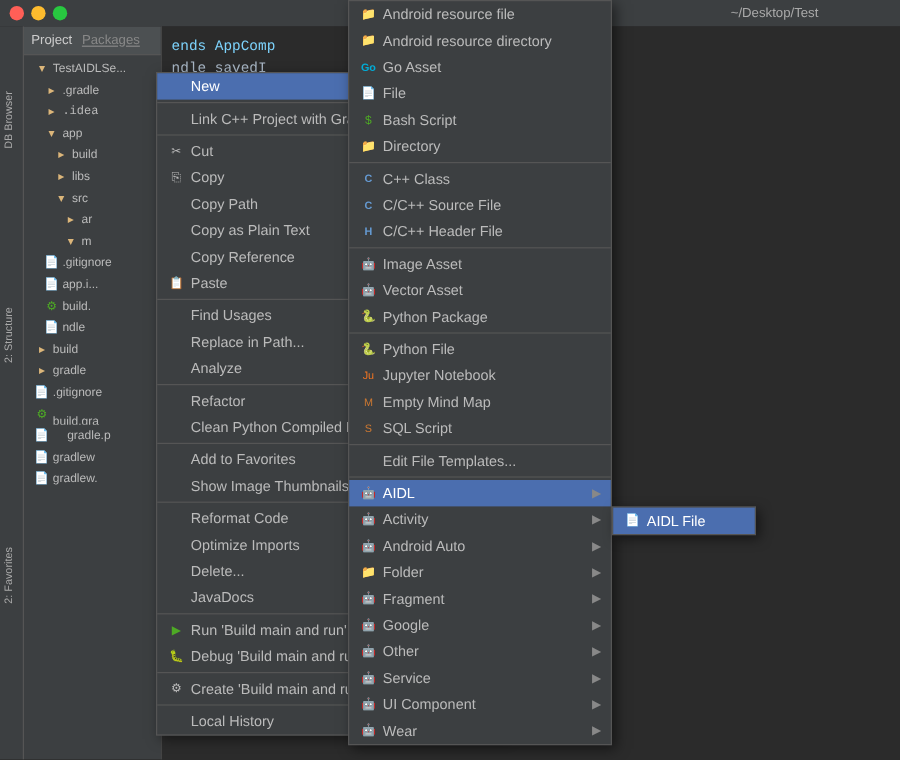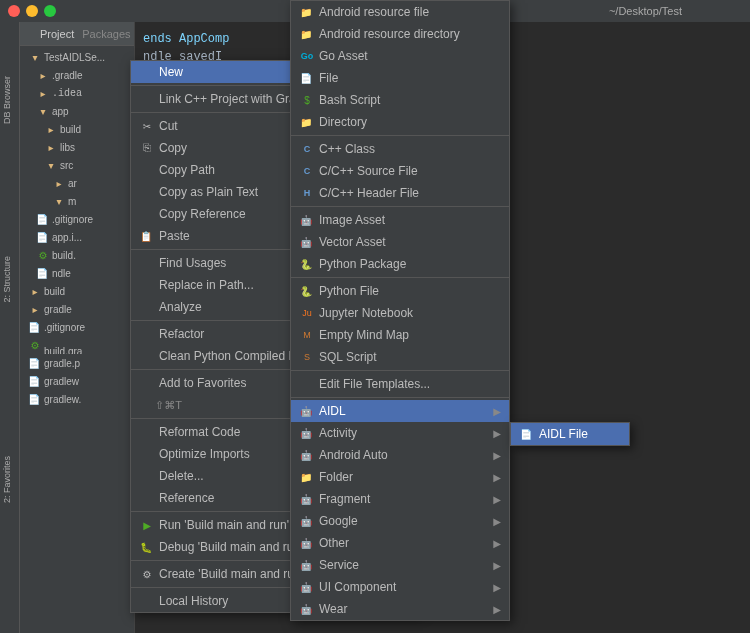--- a/index.html
+++ b/index.html
@@ -48,21 +48,21 @@
       background: #3c3f41;
       border-right: 1px solid #444;
       overflow: hidden;
     }
 
     .panel-header {
       height: 24px;
       background: #4c5052;
       display: flex;
       align-items: center;
-      padding: 0 20px;
+      padding: 0 6px;
       font-size: 11px;
       color: #ccc;
       border-bottom: 1px solid #555;
       gap: 8px;
     }
 
     .project-tree {
       padding: 2px 0;
       overflow: hidden;
     }
@@ -237,21 +237,21 @@
 <div style="position:absolute;top:22px;left:0;width:20px;height:611px;background:#3c3f41;border-right:1px solid #555;display:flex;flex-direction:column;align-items:center;padding-top:2px;">
 
   <div style="position:absolute;left:0;top:50px;writing-mode:vertical-rl;transform:rotate(180deg);color:#aaa;font-size:9px;white-space:nowrap;padding:4px 2px;">DB Browser</div>
   <div style="position:absolute;left:0;top:230px;writing-mode:vertical-rl;transform:rotate(180deg);color:#aaa;font-size:9px;white-space:nowrap;padding:4px 2px;">2: Structure</div>
   <div style="position:absolute;left:0;top:430px;writing-mode:vertical-rl;transform:rotate(180deg);color:#aaa;font-size:9px;white-space:nowrap;padding:4px 2px;">2: Favorites</div>
 </div>
 
 <div class="project-panel">
   <div class="panel-header">
     <span style="cursor:pointer;">Project</span>
-    <span style="cursor:pointer;color:#888;">Packages</span>
+    <span style="cursor:pointer;color:#888;text-decoration:underline;">Packages</span>
   </div>
   <div class="project-tree">
     <div class="tree-item tree-indent-1">
       <span class="tree-icon" style="color:#dcb67a;">▾</span>
       <span style="font-size:10px;">TestAIDLSe...</span>
     </div>
     <div class="tree-item tree-indent-2">
       <span class="tree-icon" style="color:#dcb67a;">▸</span>
       <span style="font-size:10px;">.gradle</span>
     </div>
@@ -310,21 +310,21 @@
     <div class="tree-item tree-indent-1">
       <span class="tree-icon">📄</span>
       <span style="font-size:10px;">.gitignore</span>
     </div>
     <div class="tree-item tree-indent-1">
       <span class="tree-icon" style="color:#4eaa25;">⚙</span>
       <span style="font-size:10px;margin-top:12px;">build.gra</span>
     </div>
     <div class="tree-item tree-indent-1">
       <span class="tree-icon">📄</span>
-      <span style="font-size:10px;">gradle.p</span>
+      <span style="font-size:10px;margin-left:12px;">gradle.p</span>
     </div>
     <div class="tree-item tree-indent-1">
       <span class="tree-icon">📄</span>
       <span style="font-size:10px;">gradlew</span>
     </div>
     <div class="tree-item tree-indent-1">
       <span class="tree-icon">📄</span>
       <span style="font-size:10px;">gradlew.</span>
     </div>
   </div>
@@ -452,20 +452,24 @@
 
     <div class="menu-item">
       <div class="menu-item-left">
         <span class="menu-item-icon"></span>
         <span class="menu-item-label">Add to Favorites</span>
       </div>
       <span class="menu-arrow">▶</span>
     </div>
 
     <div class="menu-item">
+      <div class="menu-item-left">
+        <span class="menu-item-icon"></span>
+        <span class="menu-item-label">Show Image Thumbnails</span>
+      </div>
       <span class="menu-shortcut">⇧⌘T</span>
     </div>
     <div class="menu-separator"></div>
 
     <div class="menu-item">
       <div class="menu-item-left">
         <span class="menu-item-icon"></span>
         <span class="menu-item-label">Reformat Code</span>
       </div>
       <span class="menu-shortcut">⌥⌘L</span>
@@ -483,21 +487,21 @@
       <div class="menu-item-left">
         <span class="menu-item-icon"></span>
         <span class="menu-item-label">Delete...</span>
       </div>
       <span class="menu-shortcut">⌫</span>
     </div>
 
     <div class="menu-item">
       <div class="menu-item-left">
         <span class="menu-item-icon"></span>
-        <span class="menu-item-label">Reference</span>
+        <span class="menu-item-label">JavaDocs</span>
       </div>
       <span class="menu-arrow">▶</span>
     </div>
     <div class="menu-separator"></div>
 
     <div class="menu-item">
       <div class="menu-item-left">
         <span class="menu-item-icon" style="color:#4eaa25;">▶</span>
         <span class="menu-item-label">Run 'Build main and run'</span>
       </div>

